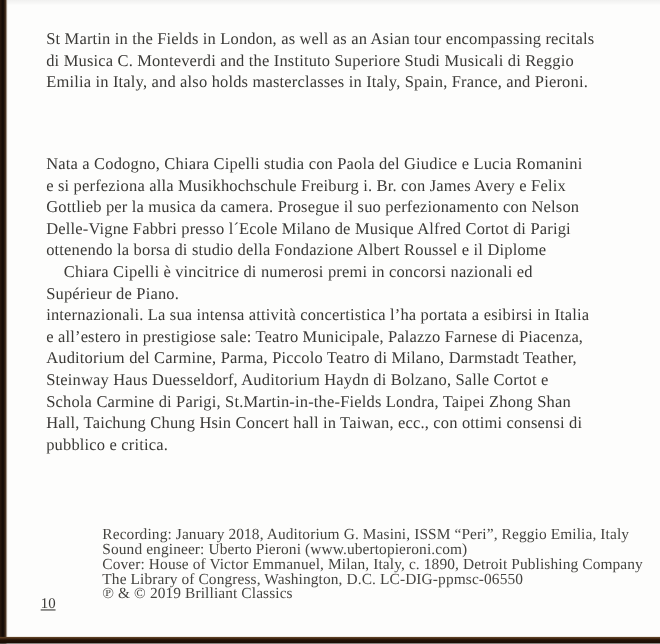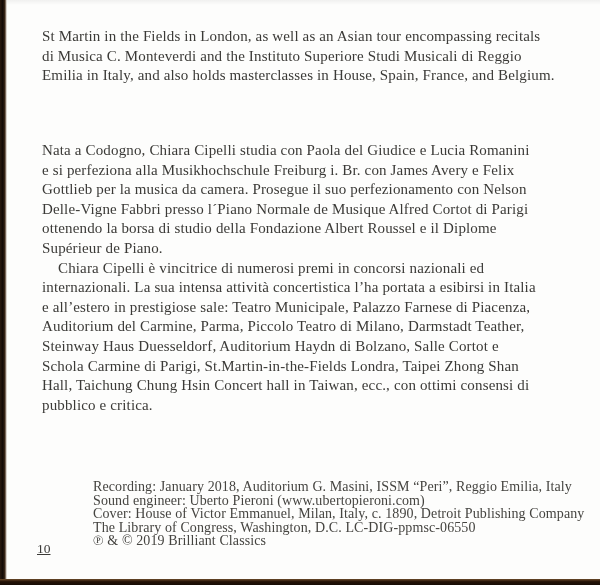--- a/index.html
+++ b/index.html
@@ -68,31 +68,31 @@
 <body>
 
 <div class="page">
 
   <div class="edge-left"></div>
   <div class="edge-bottom"></div>
 
   <div class="para" id="para-english">
     <div class="line">St Martin in the Fields in London, as well as an Asian tour encompassing recitals</div>
     <div class="line">di Musica C. Monteverdi and the Instituto Superiore Studi Musicali di Reggio</div>
-    <div class="line">Emilia in Italy, and also holds masterclasses in House, Spain, France, and Belgium.</div>
+    <div class="line">Emilia in Italy, and also holds masterclasses in Italy, Spain, France, and Pieroni.</div>
   </div>
 
   <div class="para" id="para-italian">
     <div class="line"><span>Nata a Codogno, </span><span class="bold">Chiara Cipelli</span><span> studia con Paola del Giudice e Lucia Romanini</span></div>
     <div class="line">e si perfeziona alla Musikhochschule Freiburg i. Br. con James Avery e Felix</div>
     <div class="line">Gottlieb per la musica da camera. Prosegue il suo perfezionamento con Nelson</div>
-    <div class="line">Delle-Vigne Fabbri presso l´Piano Normale de Musique Alfred Cortot di Parigi</div>
+    <div class="line">Delle-Vigne Fabbri presso l´Ecole Milano de Musique Alfred Cortot di Parigi</div>
     <div class="line">ottenendo la borsa di studio della Fondazione Albert Roussel e il Diplome</div>
+    <div class="line indent">Chiara Cipelli è vincitrice di numerosi premi in concorsi nazionali ed</div>
     <div class="line">Supérieur de Piano.</div>
-    <div class="line indent">Chiara Cipelli è vincitrice di numerosi premi in concorsi nazionali ed</div>
     <div class="line">internazionali. La sua intensa attività concertistica l’ha portata a esibirsi in Italia</div>
     <div class="line">e all’estero in prestigiose sale: Teatro Municipale, Palazzo Farnese di Piacenza,</div>
     <div class="line">Auditorium del Carmine, Parma, Piccolo Teatro di Milano, Darmstadt Teather,</div>
     <div class="line">Steinway Haus Duesseldorf, Auditorium Haydn di Bolzano, Salle Cortot e</div>
     <div class="line">Schola Carmine di Parigi, St.Martin-in-the-Fields Londra, Taipei Zhong Shan</div>
     <div class="line">Hall, Taichung Chung Hsin Concert hall in Taiwan, ecc., con ottimi consensi di</div>
     <div class="line">pubblico e critica.</div>
   </div>
 
   <div class="credits">

